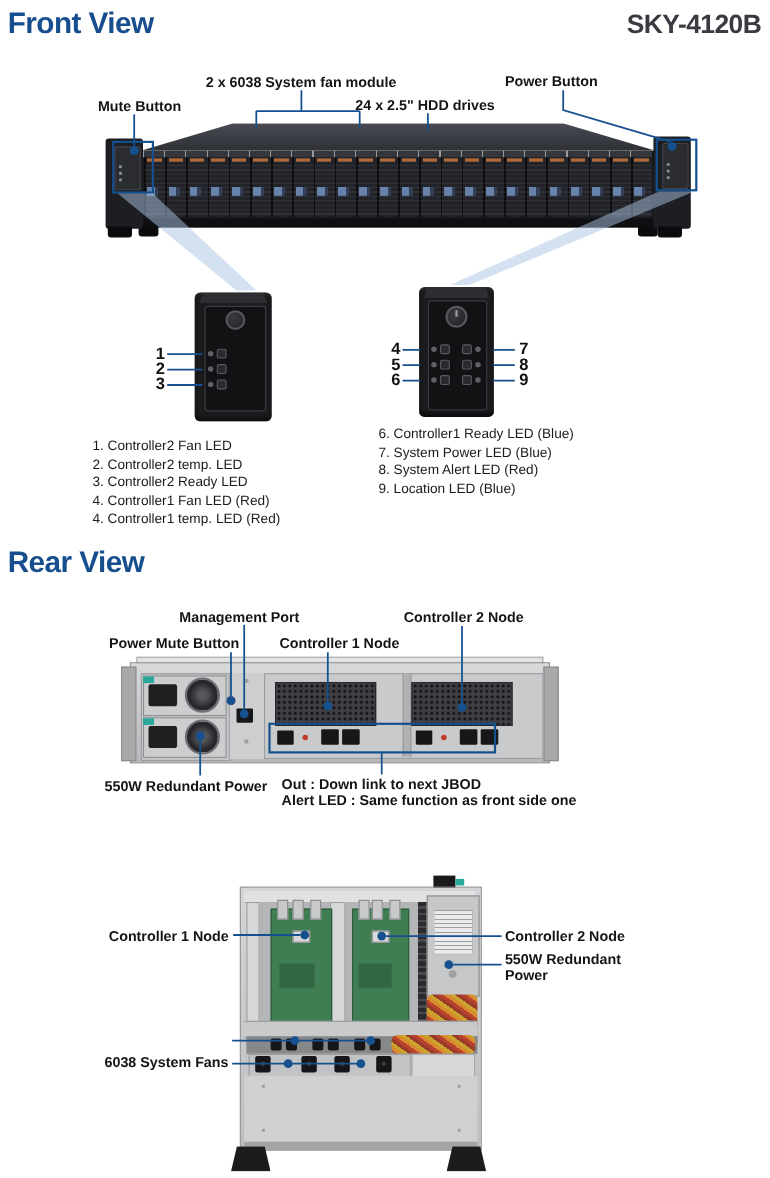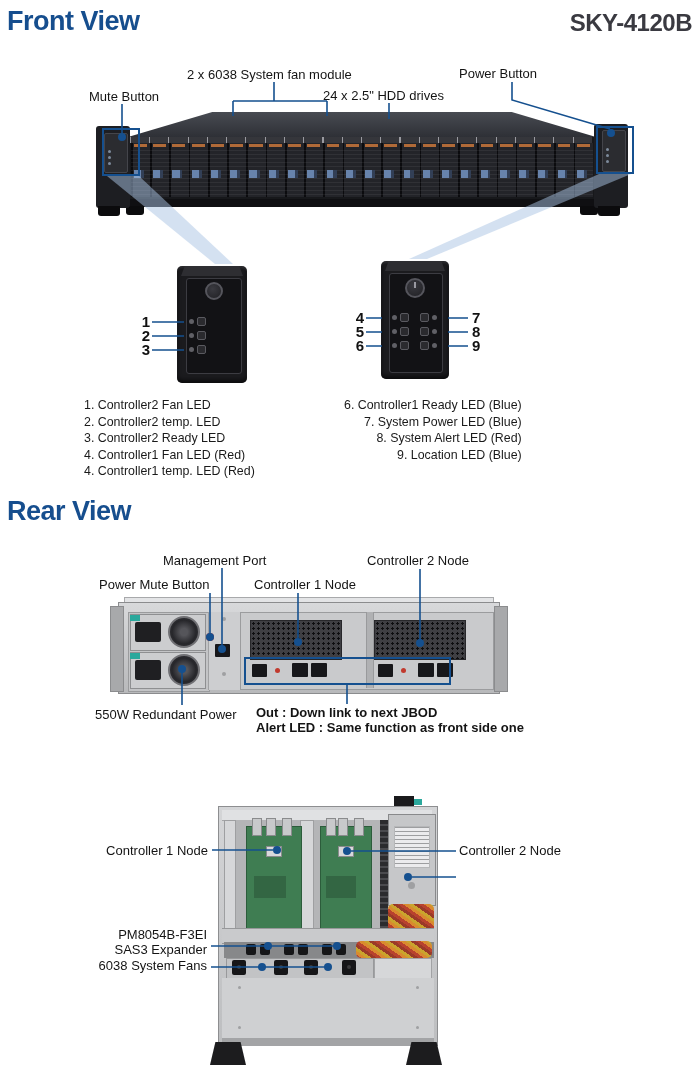--- a/index.html
+++ b/index.html
@@ -1,21 +1,21 @@
 <!DOCTYPE html>
 <html><head>
 <meta charset="utf-8">
 <style>
   html,body{margin:0;padding:0;background:#fff;}
   #page{position:relative;width:700px;height:1071px;background:#fff;overflow:hidden;
         font-family:"Liberation Sans",sans-serif;color:#1a1a1a;}
   .abs{position:absolute;}
   .sec-title{font-size:27px;font-weight:800;color:#164e8e;letter-spacing:-0.5px;}
   .model{font-size:24px;font-weight:800;color:#3a3a41;letter-spacing:-0.5px;}
-  .callout{font-size:13px;font-weight:normal;color:#141414;white-space:nowrap;z-index:10;}
+  .callout{font-size:13px;font-weight:bold;color:#141414;white-space:nowrap;z-index:10;}
   .note{font-size:13px;font-weight:bold;color:#141414;white-space:nowrap;line-height:14.5px;z-index:10;}
   .legend{font-size:12.4px;font-weight:400;color:#1a1a1a;line-height:16.5px;white-space:nowrap;z-index:10;}
   .legend span{display:block;}
   .num{font-size:15px;font-weight:bold;color:#111;z-index:10;line-height:14px;}
   .t-right{text-align:right;}
   svg.overlay{position:absolute;left:0;top:0;z-index:6;pointer-events:none;}
   .ill{z-index:2;}
   
   .f-topface{background:linear-gradient(#484b52,#2e3036);
              clip-path:polygon(18% 0,82% 0,100% 100%,0 100%);}
@@ -160,21 +160,21 @@
   <div class="abs num" style="left:472px;top:325px;">8</div>
   <div class="abs num" style="left:472px;top:339px;">9</div>
 
   <div class="abs legend" style="left:84px;top:397px;">
     <span>1. Controller2 Fan LED</span>
     <span>2. Controller2 temp. LED</span>
     <span>3. Controller2 Ready LED</span>
     <span>4. Controller1 Fan LED (Red)</span>
     <span>4. Controller1 temp. LED (Red)</span>
   </div>
-  <div class="abs legend" style="left:344px;top:397px;text-align:right;">
+  <div class="abs legend" style="left:344px;top:386px;">
     <span>6. Controller1 Ready LED (Blue)</span>
     <span>7. System Power LED (Blue)</span>
     <span>8. System Alert LED (Red)</span>
     <span>9. Location LED (Blue)</span>
   </div>
 
   <div class="abs callout" style="left:163px;top:553px;">Management Port</div>
   <div class="abs callout" style="left:367px;top:553px;">Controller 2 Node</div>
   <div class="abs callout" style="left:99px;top:577px;">Power Mute Button</div>
   <div class="abs callout" style="left:254px;top:577px;">Controller 1 Node</div>
@@ -215,23 +215,23 @@
   <div class="abs ill blackport" style="left:292px;top:663px;width:16px;height:14px;"></div>
   <div class="abs ill blackport" style="left:311px;top:663px;width:16px;height:14px;"></div>
 
   <div class="abs ill blackport" style="left:378px;top:664px;width:15px;height:13px;"></div>
   <div class="abs ill red-dot" style="left:401px;top:668px;width:5px;height:5px;"></div>
   <div class="abs ill blackport" style="left:418px;top:663px;width:16px;height:14px;"></div>
   <div class="abs ill blackport" style="left:437px;top:663px;width:16px;height:14px;"></div>
 
   <div class="abs callout t-right" style="left:98px;top:843px;width:110px;">Controller 1 Node</div>
   <div class="abs callout" style="left:459px;top:843px;">Controller 2 Node</div>
-  <div class="abs callout t-right" style="left:95px;top:927px;width:112px;">
-    <div>PM8054B-F3EI</div>
-    <div>SAS3 Expander</div>
+  <div class="abs callout" style="left:459px;top:864px;">
+    <div>550W Redundant</div>
+    <div>Power</div>
   </div>
   <div class="abs callout t-right" style="left:95px;top:958px;width:112px;">6038 System Fans</div>
 
   <div class="abs ill" style="left:394px;top:796px;width:20px;height:12px;background:#1a1a1c;"></div>
   <div class="abs ill teal" style="left:414px;top:799px;width:8px;height:6px;"></div>
   <div class="abs ill u-chassis" style="left:218px;top:806px;width:218px;height:238px;"></div>
   <div class="abs ill u-rail" style="left:222px;top:810px;width:210px;height:10px;"></div>
   <div class="abs ill u-bay" style="left:224px;top:820px;width:156px;height:110px;"></div>
   <div class="abs ill u-wall" style="left:224px;top:820px;width:12px;height:110px;"></div>
   <div class="abs ill u-wall" style="left:300px;top:820px;width:14px;height:110px;"></div>

